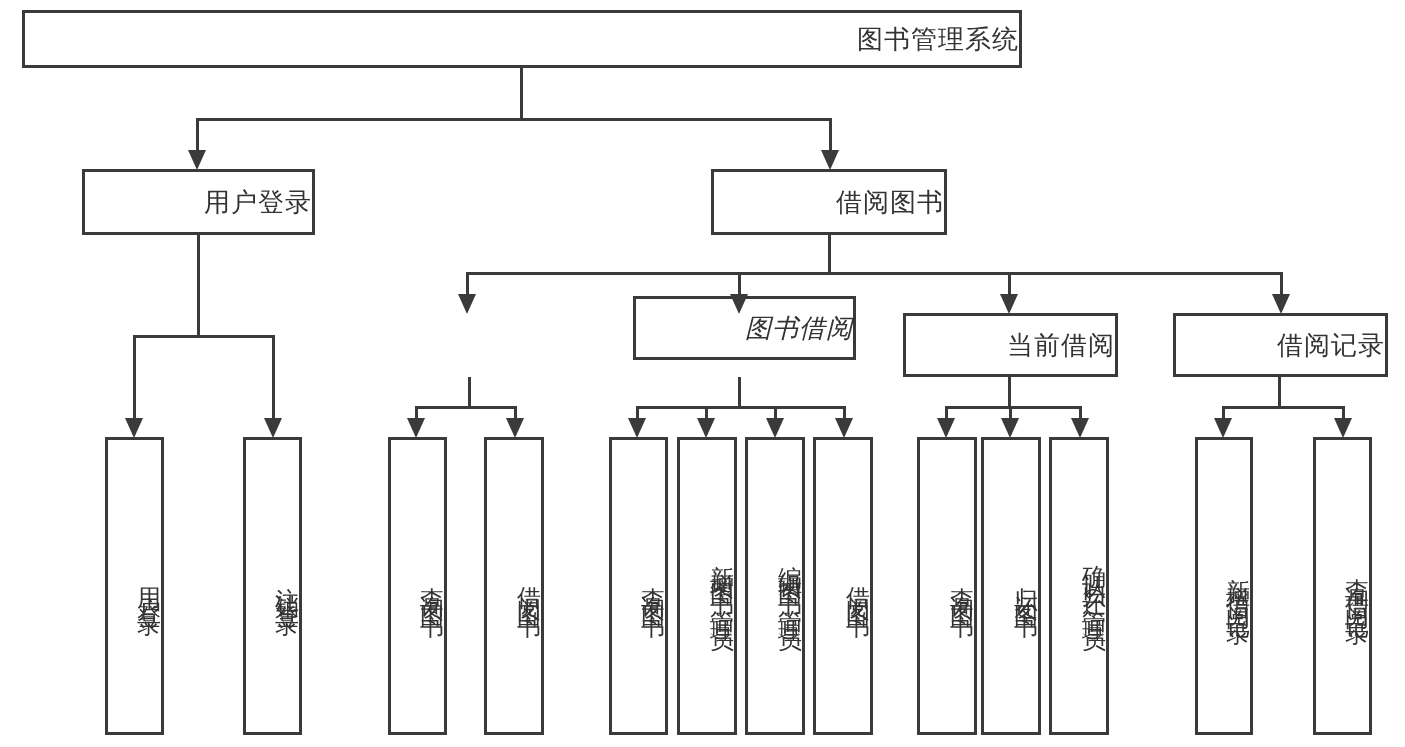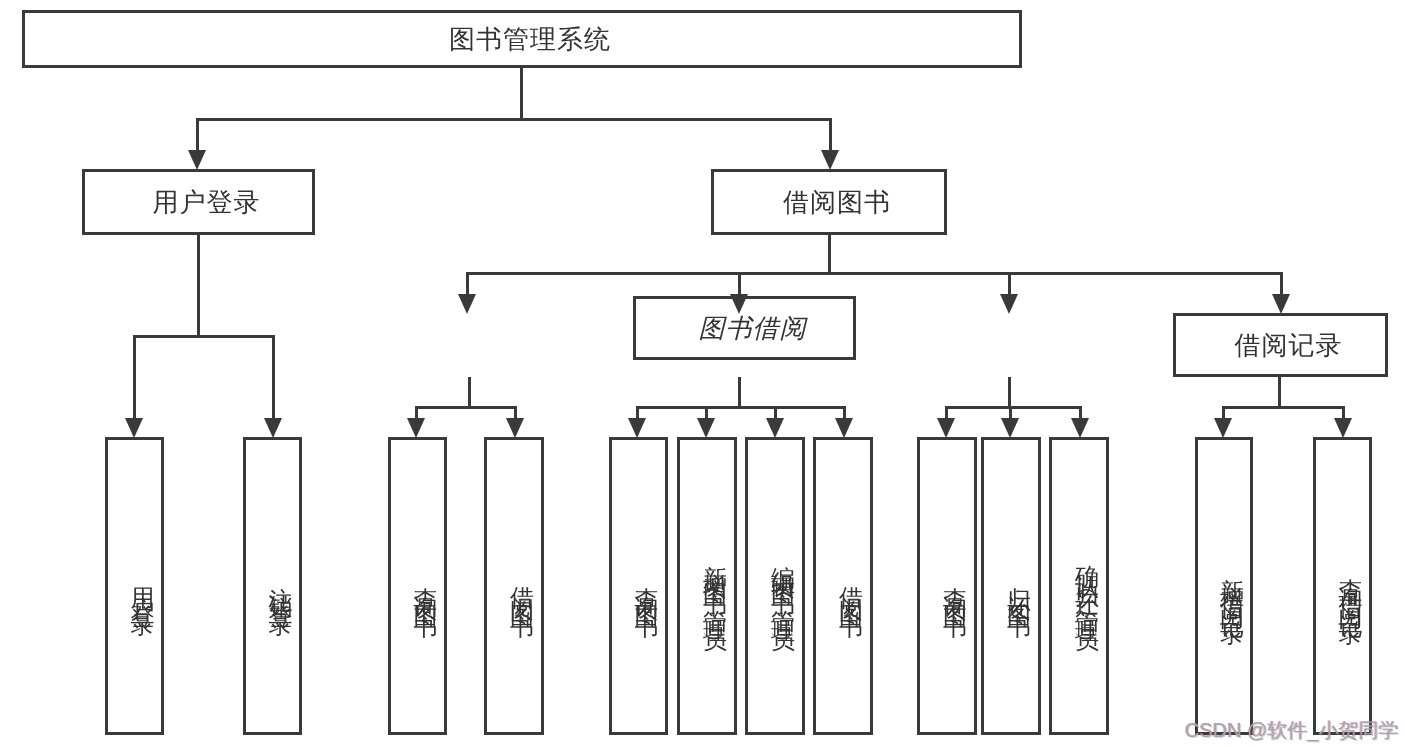--- a/index.html
+++ b/index.html
@@ -7,21 +7,21 @@
     width:1405px;height:747px;position:relative;background:#ffffff;
     font-family:"Liberation Sans","DejaVu Sans",sans-serif;
     overflow:hidden;
   }
   #canvas{position:absolute;left:0;top:0;width:1405px;height:747px;}
   .node{
     position:absolute;
     border:3px solid #3a3a3a;
     background:#ffffff;
     box-sizing:border-box;
-    display:flex;align-items:center;justify-content:center;
+    display:flex;align-items:center;justify-content:flex-end;
     color:#333333;
     padding-left:16px;
   }
   .node.h{font-size:26px;letter-spacing:1px;}
   .node.leaf{font-size:24px;}
   .vtext{
     writing-mode:vertical-lr;
     letter-spacing:9px;
     line-height:1;
     white-space:nowrap;
@@ -51,20 +51,23 @@
 
   <div class="node h" style="left:82px;top:169px;width:233px;height:66px;">
     <span>用户登录</span>
   </div>
   <div class="node h" style="left:711px;top:169px;width:236px;height:66px;">
     <span>借阅图书</span>
   </div>
 
   <div class="node h" style="left:633px;top:296px;width:223px;height:64px;font-style:italic;">
     <span>图书借阅</span>
+  </div>
+  <div class="node h" style="left:903px;top:313px;width:215px;height:64px;">
+    <span>当前借阅</span>
   </div>
   <div class="node h" style="left:1173px;top:313px;width:215px;height:64px;">
     <span>借阅记录</span>
   </div>
 
   <div class="node leaf" style="left:105px;top:437px;width:59px;height:298px;">
     <span class="vtext">用户登录</span>
   </div>
   <div class="node leaf" style="left:243px;top:437px;width:59px;height:298px;">
     <span class="vtext">注销登录</span>
@@ -100,21 +103,20 @@
     <span class="vtext">确认归还（管理员）</span>
   </div>
 
   <div class="node leaf" style="left:1195px;top:437px;width:58px;height:298px;">
     <span class="vtext">新增借阅记录</span>
   </div>
   <div class="node leaf" style="left:1313px;top:437px;width:59px;height:298px;">
     <span class="vtext">查询借阅记录</span>
   </div>
 
-  <div id="watermark">CSDN @软件_小贺同学</div>
 <div class="vline" style="left: 520px; top: 68px; height: 52px;"></div>
     <div class="vline" style="left: 197px; top: 235px; height: 102px;"></div>
     <div class="vline" style="left: 828px; top: 235px; height: 39px;"></div>
     <div class="vline" style="left: 468px; top: 377px; height: 31px;"></div>
     <div class="vline" style="left: 738px; top: 377px; height: 31px;"></div>
     <div class="vline" style="left: 1008px; top: 377px; height: 31px;"></div>
     <div class="vline" style="left: 1278px; top: 377px; height: 31px;"></div>
     <div class="hline" style="left: 196px; top: 118px; width: 636px;"></div>
     <div class="hline" style="left: 133px; top: 335px; width: 142px;"></div>
     <div class="hline" style="left: 466px; top: 272px; width: 817px;"></div>

